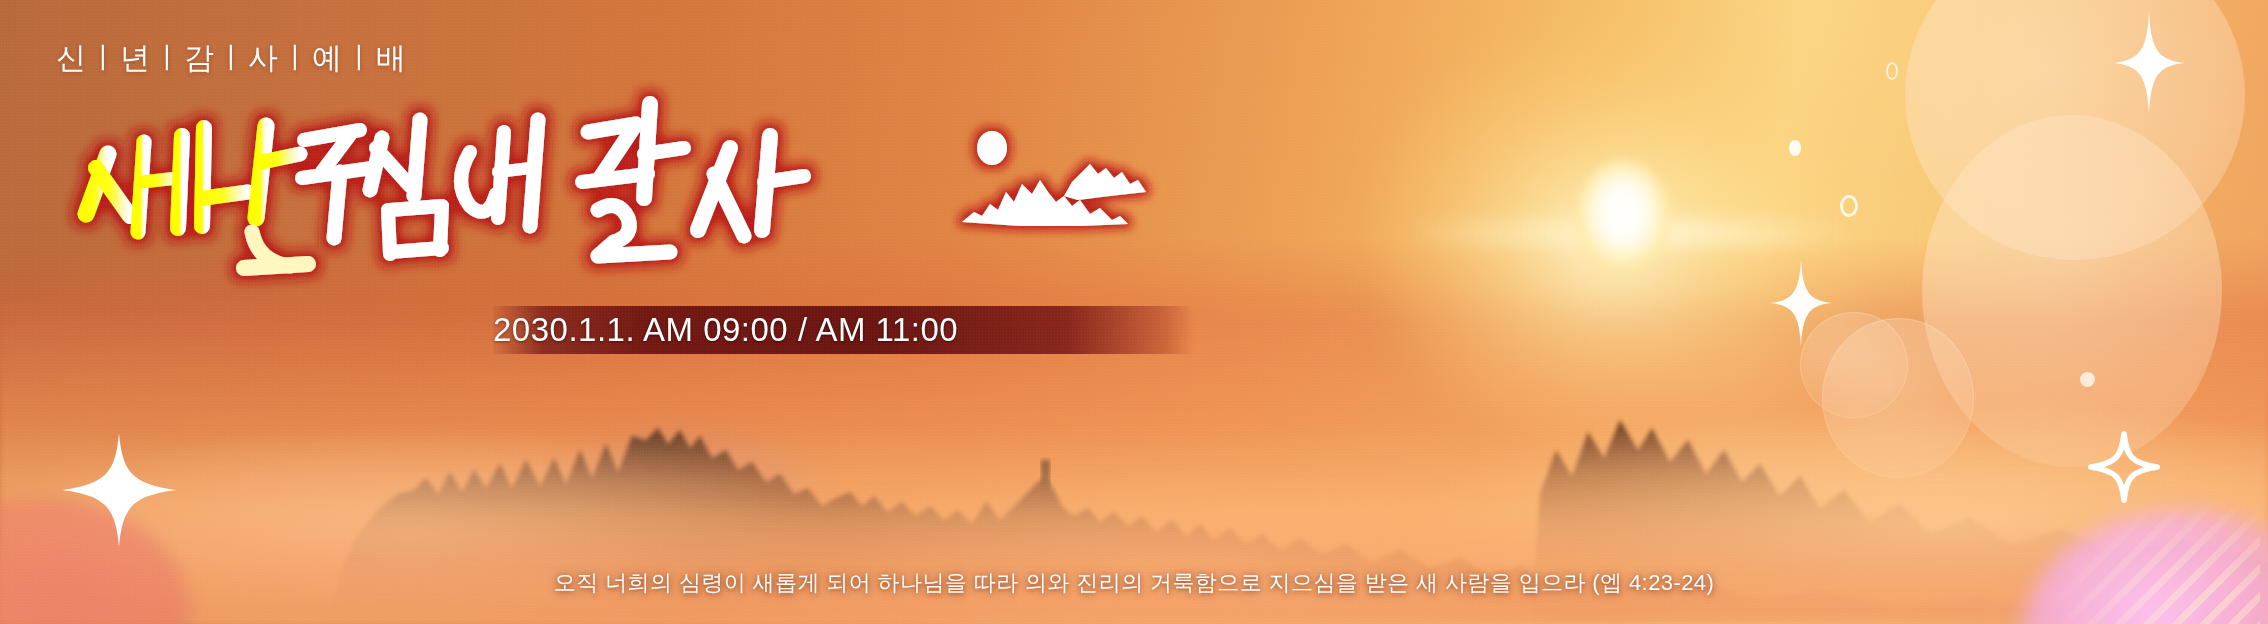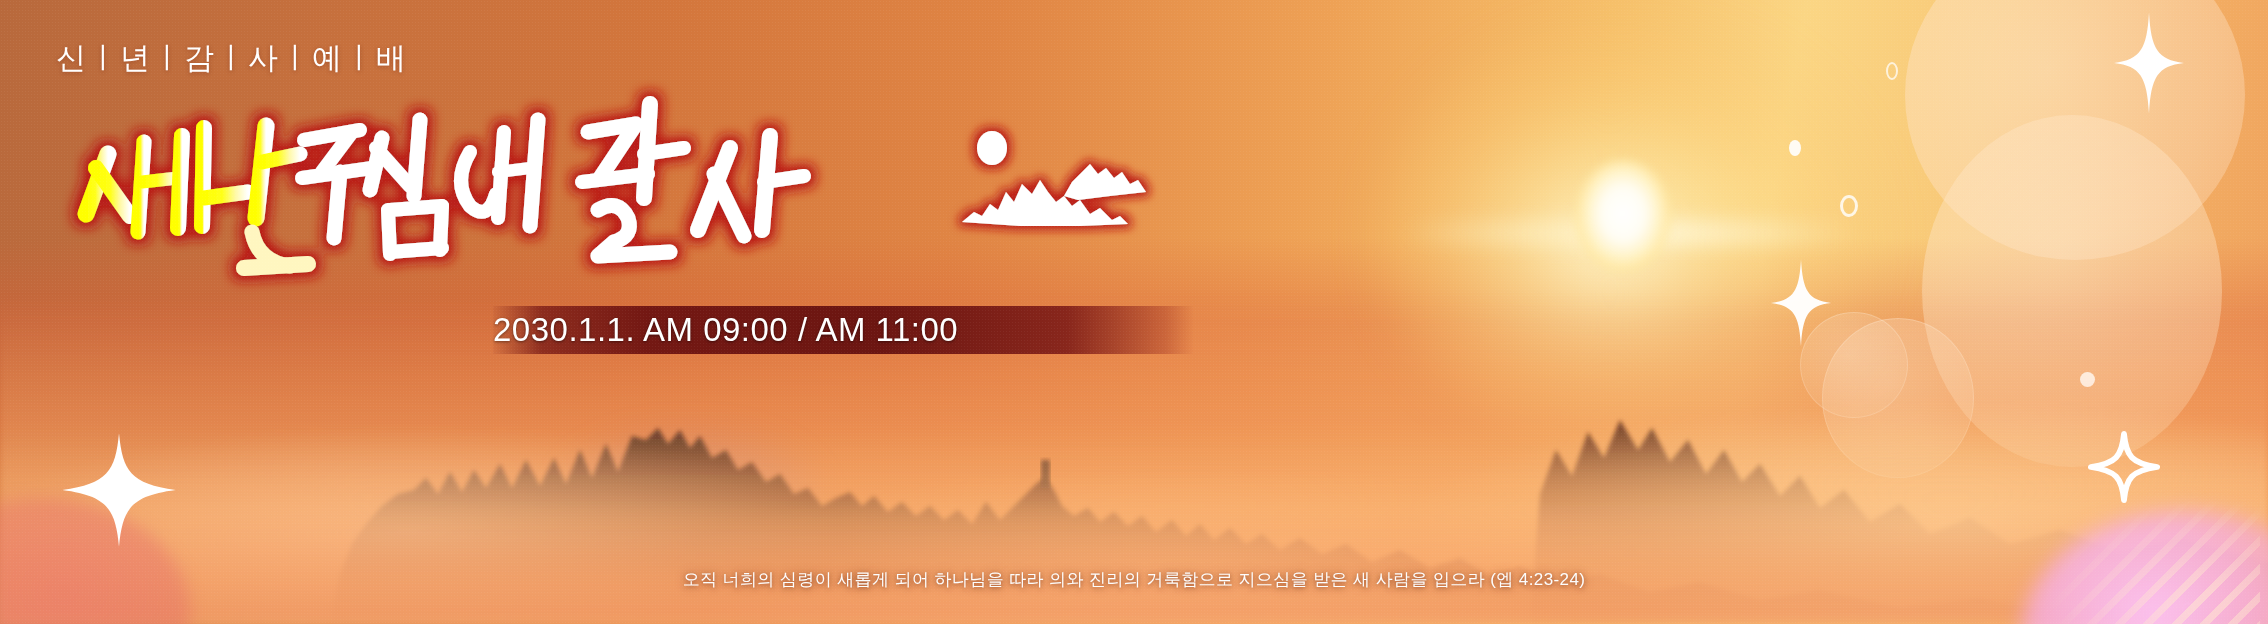--- a/index.html
+++ b/index.html
@@ -198,21 +198,21 @@
   }
   .date-text{
     color:#ffffff; font-size:33px; letter-spacing:0.5px;
     font-weight:400; white-space:nowrap;
     text-shadow:0 1px 3px rgba(0,0,0,0.45);
   }
 
   .verse{
     position:absolute; left:0; right:0; top:568px;
     text-align:center;
-    color:#fdfdfd; font-size:17px; letter-spacing:0.4px;
+    color:#fdfdfd; font-size:22px; letter-spacing:0.4px;
     text-shadow:0 1px 5px rgba(110,40,18,0.70), 0 0 12px rgba(120,45,20,0.45);
     white-space:nowrap;
   }
 
   
   .grain{
     position:absolute;inset:0;opacity:0.10;pointer-events:none;
     background-image:
       radial-gradient(rgba(255,255,255,0.5) 0.5px, transparent 0.6px),
       radial-gradient(rgba(0,0,0,0.4) 0.5px, transparent 0.6px);

